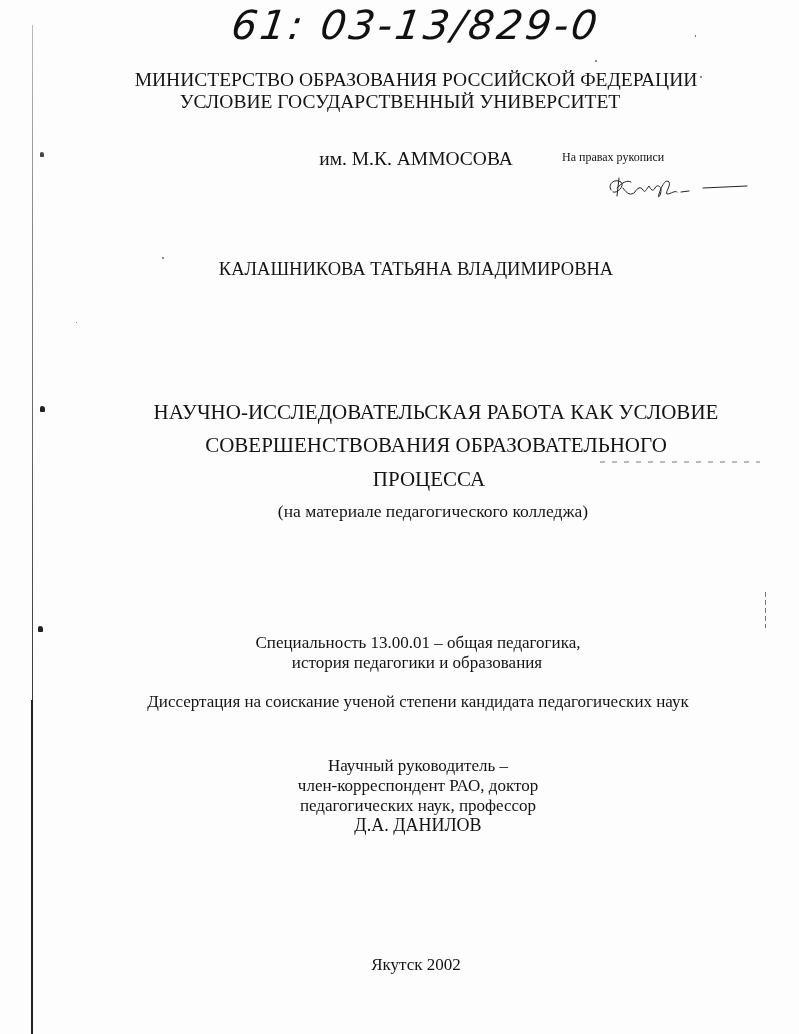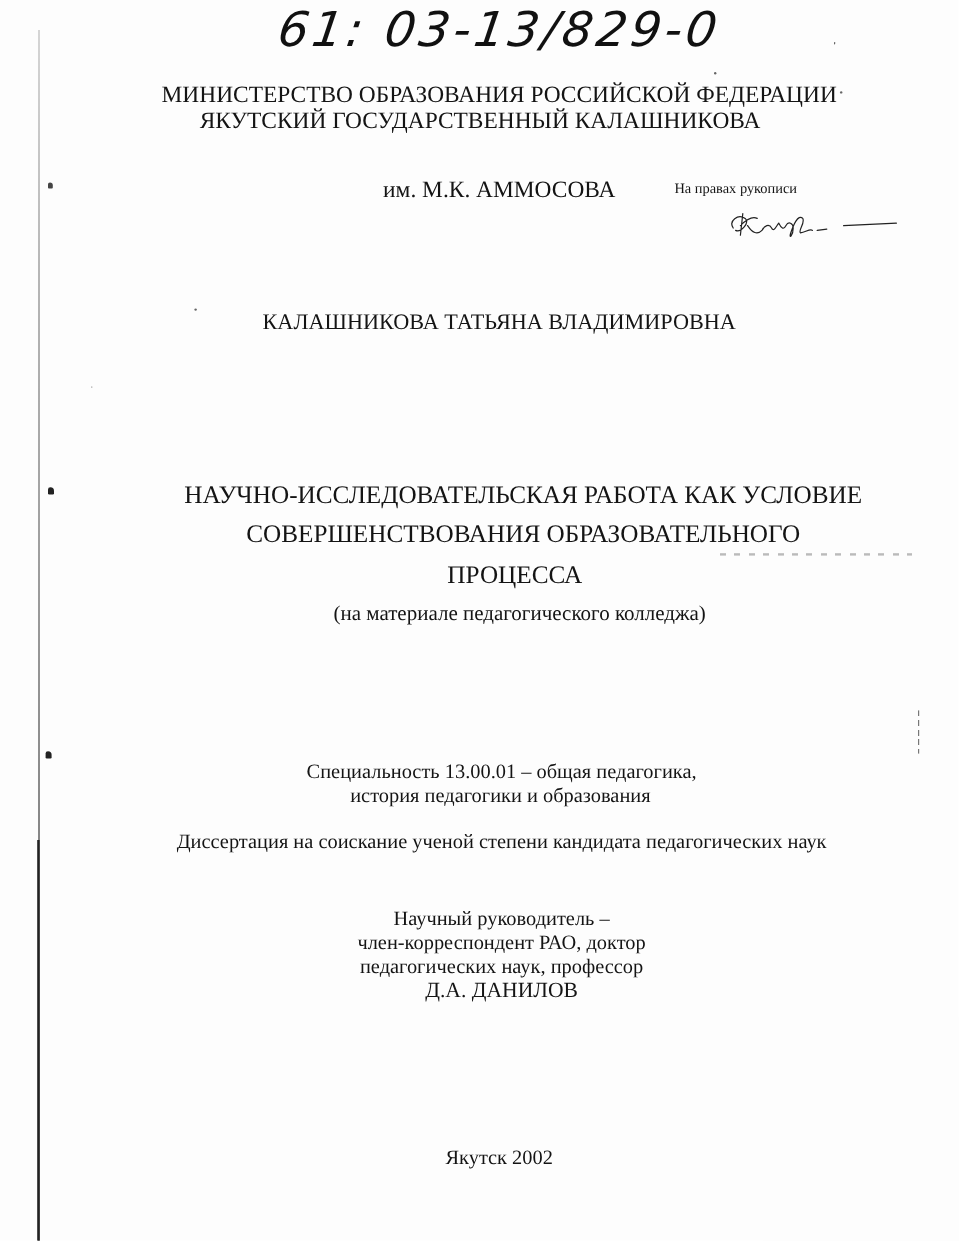--- a/index.html
+++ b/index.html
@@ -166,21 +166,21 @@
   <div class="speck" style="left:595px;top:60px;"></div>
   <div class="speck" style="left:162px;top:257px;"></div>
   <div class="speck" style="left:76px;top:322px;width:1px;height:1px;"></div>
   <div class="speck" style="left:695px;top:35px;width:1px;height:2px;"></div>
   <div class="dashes"></div>
   <div class="right-mark"></div>
 
   <div class="abs hand-number">61: 03-13/829-0</div>
 
   <div class="abs center header-line h1">МИНИСТЕРСТВО ОБРАЗОВАНИЯ РОССИЙСКОЙ ФЕДЕРАЦИИ</div>
-  <div class="abs center header-line h2">ЯКУТСКИЙ ГОСУДАРСТВЕННЫЙ КАЛАШНИКОВА</div>
+  <div class="abs center header-line h2">УСЛОВИЕ ГОСУДАРСТВЕННЫЙ УНИВЕРСИТЕТ</div>
   <div class="abs center header-line h3">им. М.К. АММОСОВА</div>
 
   <div class="abs rights">На правах рукописи</div>
   <svg class="signature" viewBox="0 0 145 30">
     <path d="M6 18 C 2 12, 10 6, 16 10 C 20 14, 12 22, 8 20 M14 6 L 12 24 M12 16 C 18 10, 22 8, 26 10 M18 16 C 22 22, 26 24, 30 20 C 32 16, 36 14, 38 18 C 40 22, 42 16, 44 14 C 46 18, 48 20, 50 16 C 52 12, 56 14, 56 18 C 56 24, 52 28, 54 22 C 56 16, 60 6, 64 10 C 66 14, 60 20, 62 22 C 66 22, 70 18, 72 20 M76 20 L 84 19 M98 16 L 142 14" fill="none" stroke="#222" stroke-width="1" stroke-linecap="round"></path>
   </svg>
 
   <div class="abs center author">КАЛАШНИКОВА ТАТЬЯНА ВЛАДИМИРОВНА</div>
 
   <div class="abs center title-line t1">НАУЧНО-ИССЛЕДОВАТЕЛЬСКАЯ РАБОТА КАК УСЛОВИЕ</div>

